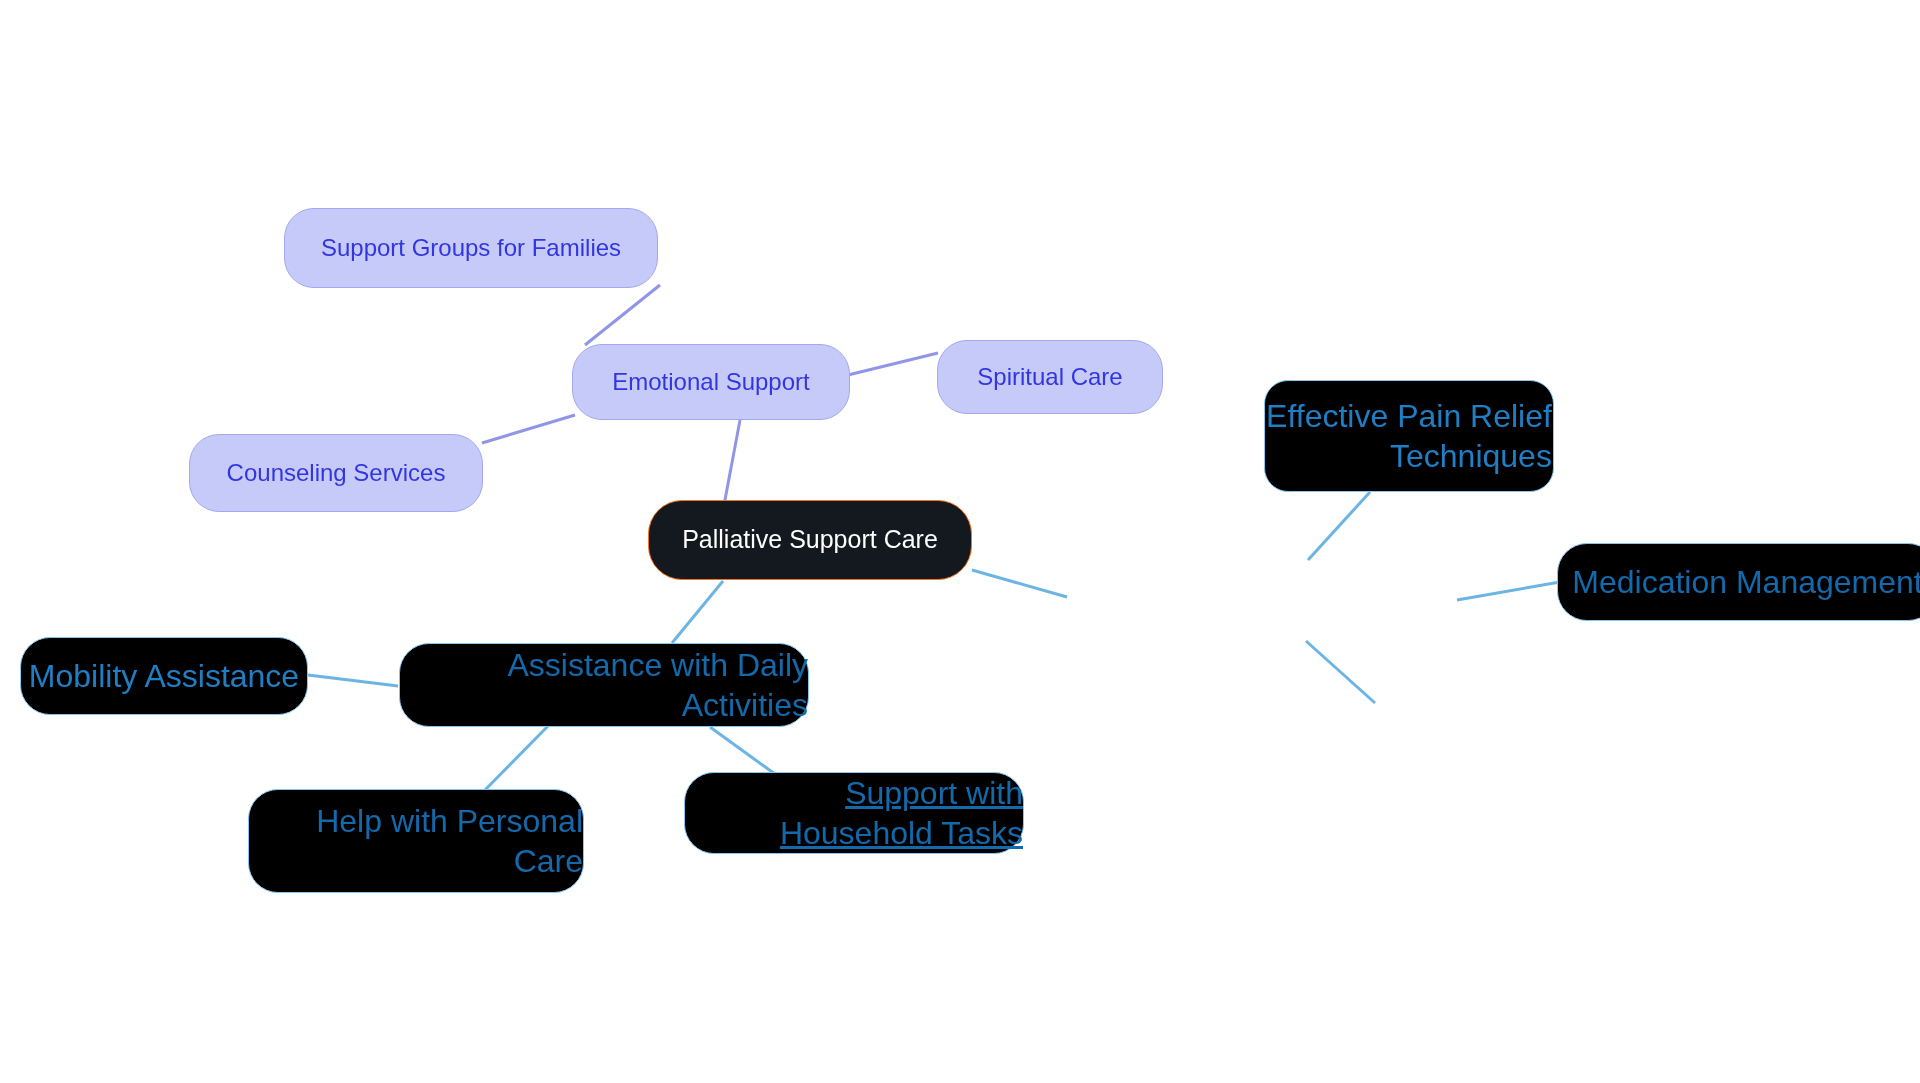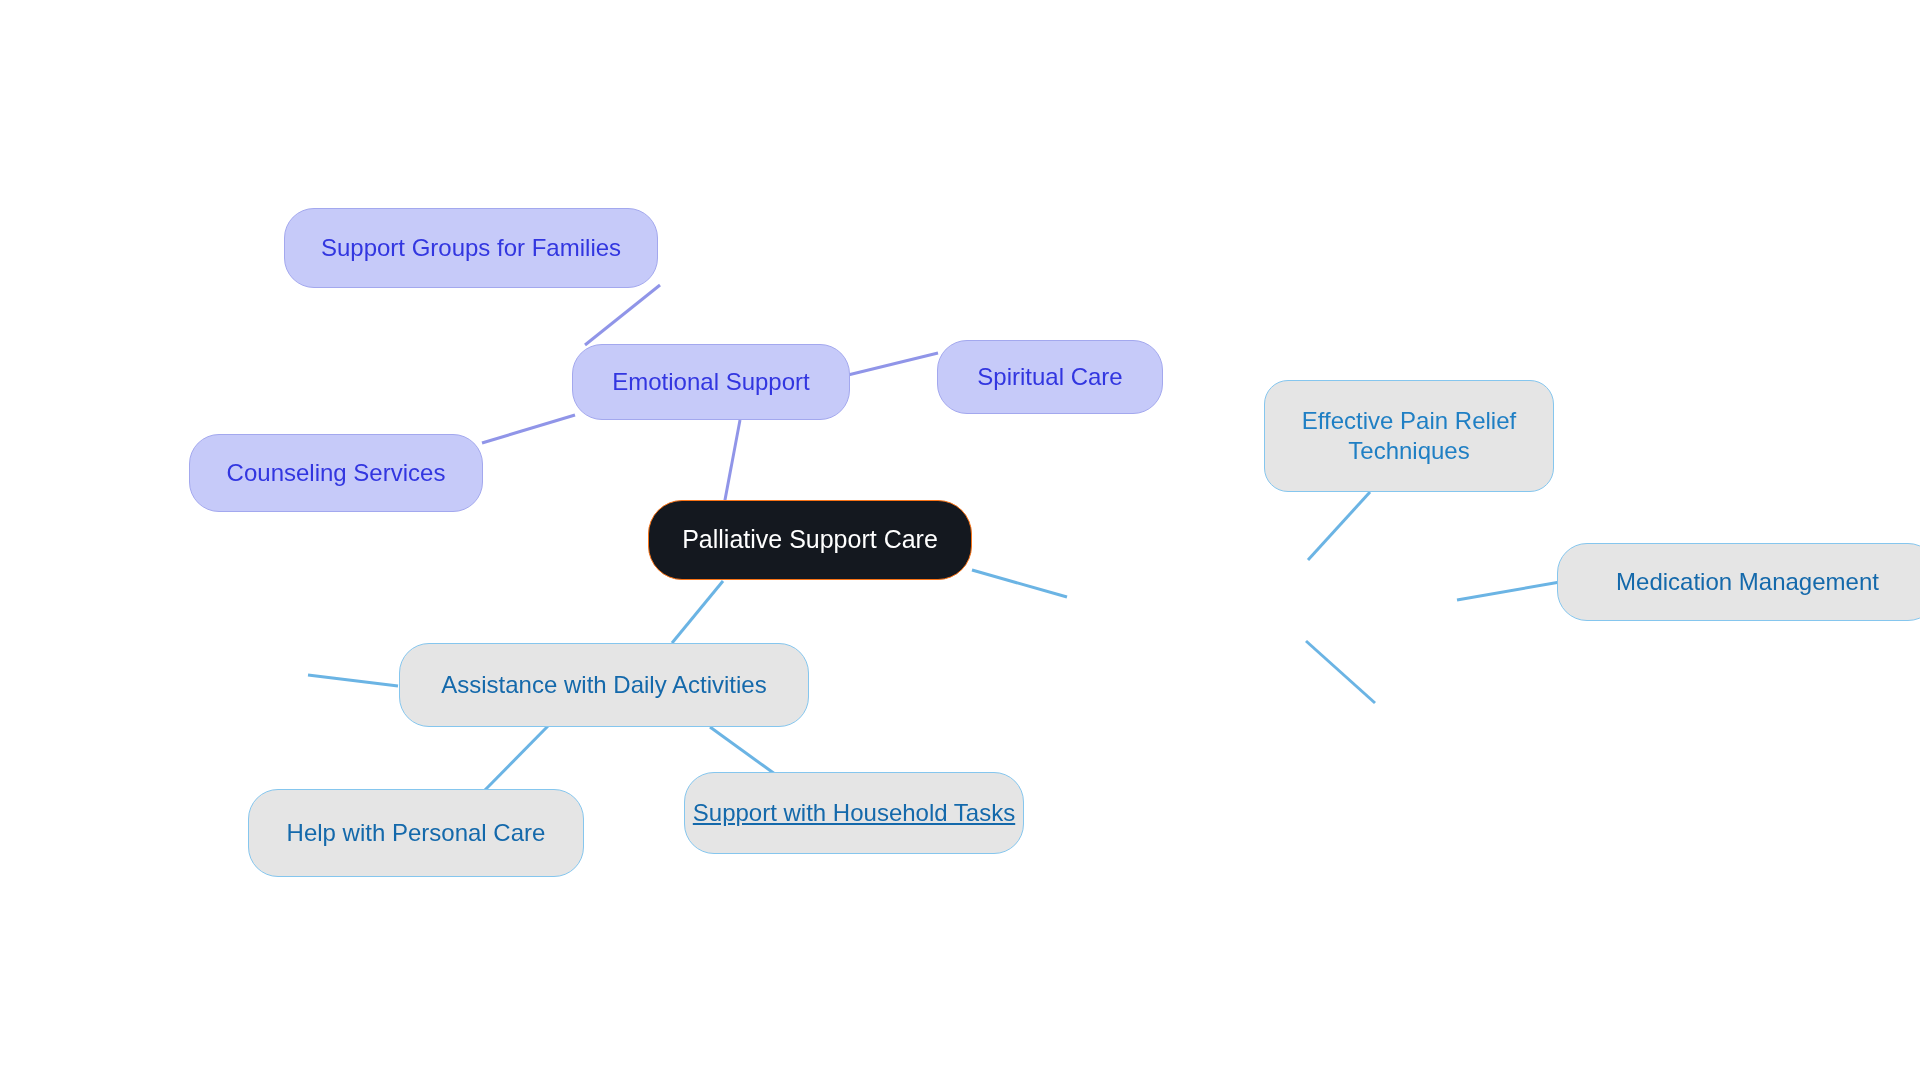--- a/index.html
+++ b/index.html
@@ -21,45 +21,45 @@
     top: 0;
     width: 1920px;
     height: 1083px;
   }
   .node {
     position: absolute;
     box-sizing: border-box;
     display: flex;
     align-items: center;
     justify-content: center;
-    text-align: center;
+    text-align: right;
     line-height: 1.25;
     white-space: pre-line;
     z-index: 2;
   }
   .node-root {
     background: #14181f;
     color: #ffffff;
     border: 1px solid #f97316;
     border-radius: 34px;
     font-size: 25px;
   }
   .node-purple {
     background: #c6caf9;
     border: 1.5px solid #a3a8ee;
     color: #3236e0;
     border-radius: 30px;
     font-size: 24px;
   }
   .node-blue {
-    background: #e5e5e5;
+    background: #000000;
     border: 1.5px solid #85c6ee;
     color: #1f7fc4;
     border-radius: 30px;
-    font-size: 24px;
+    font-size: 32px;
   }
   .node-blue-dark {
     color: #1469ab;
   }
   .node-soft {
     border-radius: 24px;
   }
 </style>
 </head>
 <body>
@@ -105,18 +105,19 @@
 
 
   <div class="node node-blue node-soft" style="left:1264px; top:380px; width:290px; height:112px;">Effective Pain Relief
 Techniques</div>
 
   <div class="node node-blue node-blue-dark" style="left:1557px; top:543px; width:381px; height:78px;">Medication Management</div>
 
 
   <div class="node node-blue node-blue-dark" style="left:399px; top:643px; width:410px; height:84px;">Assistance with Daily Activities</div>
 
+  <div class="node node-blue" style="left:20px; top:637px; width:288px; height:78px;">Mobility Assistance</div>
 
-  <div class="node node-blue node-blue-dark" style="left:248px; top:789px; width:336px; height:88px;">Help with Personal Care</div>
+  <div class="node node-blue node-blue-dark" style="left:248px; top:789px; width:336px; height:104px;">Help with Personal Care</div>
 
   <div class="node node-blue node-blue-dark" style="left:684px; top:772px; width:340px; height:82px;text-decoration:underline;">Support with Household Tasks</div>
 
 </div>
 
 </body></html>

